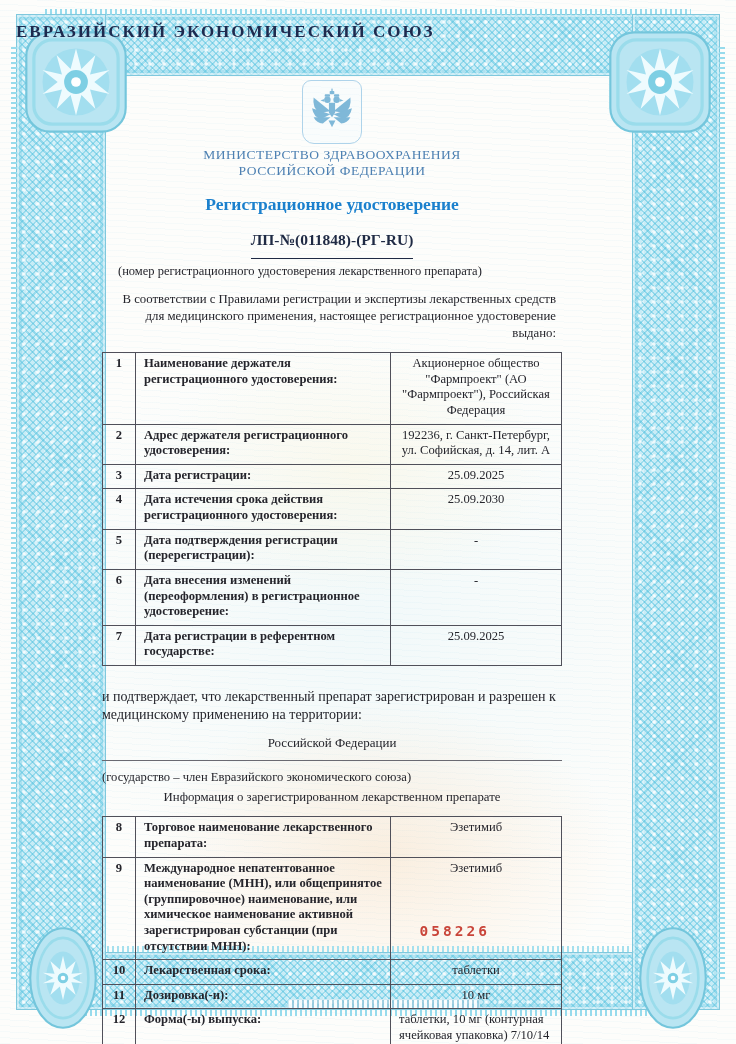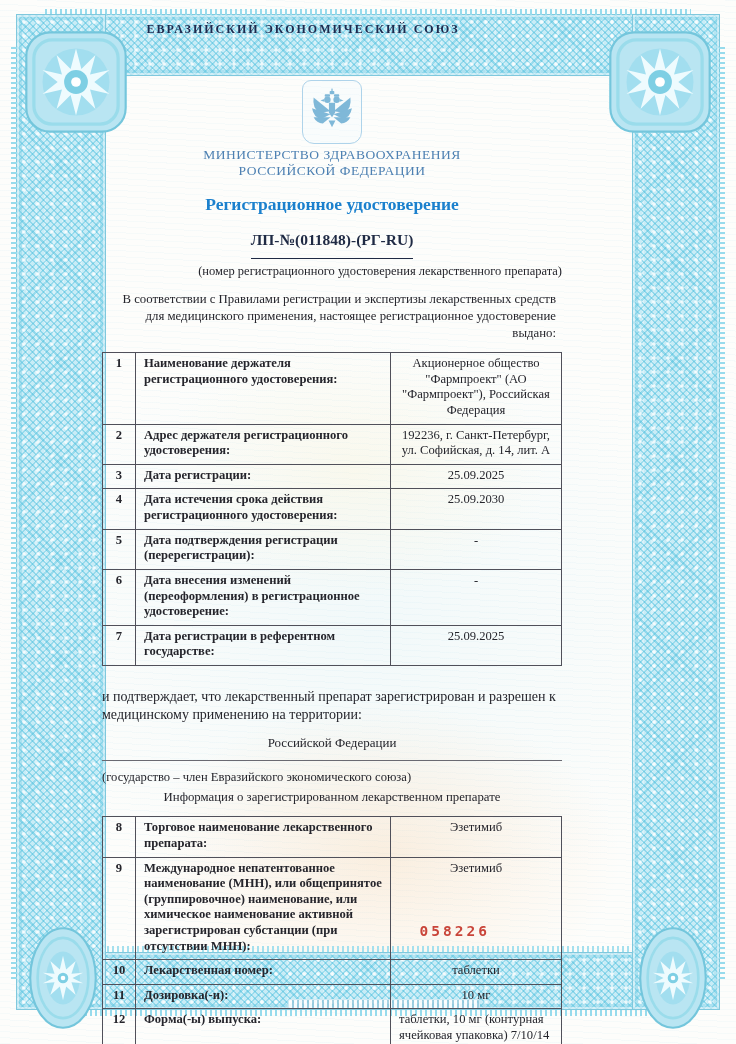--- a/index.html
+++ b/index.html
@@ -39,36 +39,36 @@
   .band-left::before{content:"";position:absolute;top:3%;bottom:3%;left:-6px;width:6px;
     background:repeating-linear-gradient(0deg,#97dbec 0 2px, transparent 2px 5px);}
   .band-right::after{content:"";position:absolute;top:3%;bottom:3%;right:-6px;width:6px;
     background:repeating-linear-gradient(0deg,#97dbec 0 2px, transparent 2px 5px);}
   .rosette{position:absolute;z-index:2;}
   .microprint-strip{position:absolute;z-index:2;left:288px;top:999px;width:190px;height:8px;
     background:repeating-linear-gradient(90deg,rgba(255,255,255,.9) 0 3px, rgba(150,200,220,.8) 3px 5px);
     border:1px solid #cfeaf3;border-radius:2px;}
   
   .union-header{
-    position:absolute;z-index:3;left:16px;top:22px;width:574px;text-align:center;
-    font-size:12px;font-weight:bold;letter-spacing:2px;color:#1e2a4e;
+    position:absolute;z-index:3;left:16px;top:22px;width:574px;text-align:left;
+    font-size:17px;font-weight:bold;letter-spacing:2px;color:#1e2a4e;
   }
   
   .content{position:absolute;z-index:3;left:102px;top:78px;width:460px;}
   .emblem-wrap{text-align:center;margin-top:2px;}
   .emblem-frame{
     display:inline-flex;align-items:center;justify-content:center;
     width:58px;height:62px;border:1.5px solid #aed3ea;border-radius:9px 9px 12px 12px;
     background:rgba(240,250,255,.35);
   }
   .ministry{margin-top:3px;text-align:center;color:#4d80b2;font-size:13.5px;line-height:1.22;letter-spacing:.5px;}
   .doc-title{margin-top:13px;text-align:center;color:#1b80cd;font-weight:bold;font-size:17.5px;line-height:1.28;}
   .reg-number{margin-top:16px;text-align:center;font-size:15.5px;font-weight:bold;color:#1f2a44;}
   .reg-number span{display:inline-block;border-bottom:1.6px solid #1f2a44;padding-bottom:9px;}
-  .reg-caption{margin-top:5px;text-align:right;font-size:12.5px;}
+  .reg-caption{margin-top:5px;text-align:left;font-size:12.5px;margin-left:16px;}
   .intro{margin-top:12px;text-align:right;font-size:12.8px;line-height:1.3;padding:0 6px;}
   table{width:100%;border-collapse:collapse;margin-top:11px;font-size:12.6px;line-height:1.24;}
   td{border:1px solid #50505a;padding:3px 8px 5px 8px;vertical-align:top;}
   td.num{width:24px;text-align:center;font-weight:bold;padding-left:4px;padding-right:4px;}
   td.label{width:238px;font-weight:bold;}
   td.value{text-align:center;}
   .product-table tr:last-child td.value{text-align:left;margin-top:24px;}
   .confirm{margin-top:22px;font-size:14px;line-height:1.3;font-family:Liberation Serif, serif;}
   .territory{margin-top:11px;text-align:center;font-size:13px;border-bottom:1px solid #6a6a72;padding-bottom:9px;}
   .territory-caption{margin-top:9px;text-align:left;font-size:12.6px;}
@@ -219,21 +219,21 @@
           <td class="label">Торговое наименование лекарственного препарата:</td>
           <td class="value">Эзетимиб</td>
         </tr>
         <tr>
           <td class="num">9</td>
           <td class="label">Международное непатентованное наименование (МНН), или общепринятое (группировочное) наименование, или химическое наименование активной зарегистрирован субстанции (при отсутствии МНН):</td>
           <td class="value">Эзетимиб</td>
         </tr>
         <tr>
           <td class="num">10</td>
-          <td class="label">Лекарственная номер:</td>
+          <td class="label">Лекарственная срока:</td>
           <td class="value">таблетки</td>
         </tr>
         <tr>
           <td class="num">11</td>
           <td class="label">Дозировка(-и):</td>
           <td class="value">10 мг</td>
         </tr>
         <tr>
           <td class="num">12</td>
           <td class="label">Форма(-ы) выпуска:</td>

